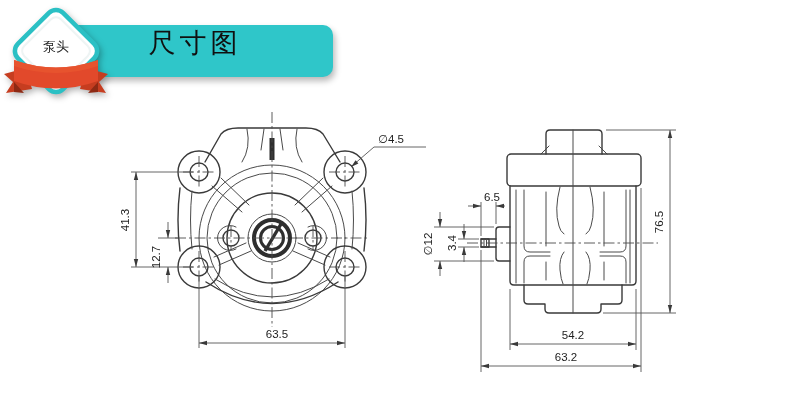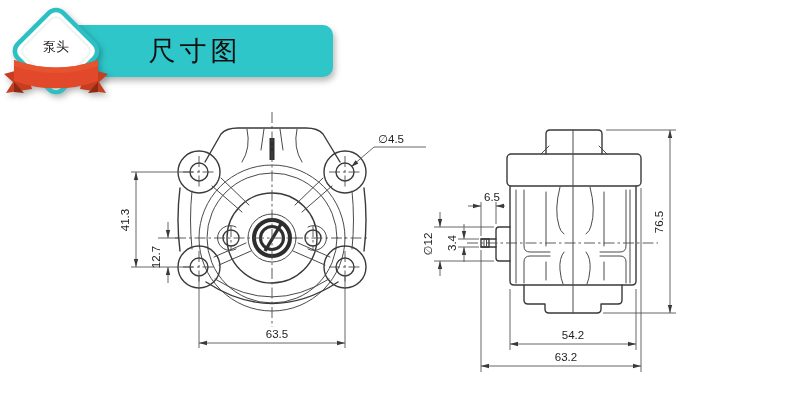--- a/index.html
+++ b/index.html
@@ -4,21 +4,21 @@
 <style>
   html,body{margin:0;padding:0;background:#ffffff;}
   body{width:800px;height:415px;position:relative;overflow:hidden;
        font-family:"Liberation Sans","DejaVu Sans",sans-serif;}
   .stage{position:absolute;inset:0;width:800px;height:415px;}
 
   
   .banner{position:absolute;left:57px;top:25px;width:276px;height:52px;
           border-radius:10px;background:var(--banner,#2fc6c9);
           box-shadow:2px 4px 6px rgba(0,0,0,.28);
-          display:flex;align-items:center;justify-content:center;}
+          display:flex;align-items:flex-start;justify-content:center;}
   .banner-title{font-size:27px;letter-spacing:4px;color:#101010;font-weight:500;}
 
   .badge{position:absolute;left:0;top:0;width:124px;height:112px;
          filter:drop-shadow(2px 3px 3px rgba(0,0,0,.30));}
 
   
   .drawing{position:absolute;left:0;top:0;}
   .outline{fill:none;stroke:#3a3a3a;stroke-width:1.4;stroke-linecap:round;stroke-linejoin:round;}
   .thin{fill:none;stroke:#4a4a4a;stroke-width:1;stroke-linecap:round;}
   .thick{fill:none;stroke:#2e2e2e;}

